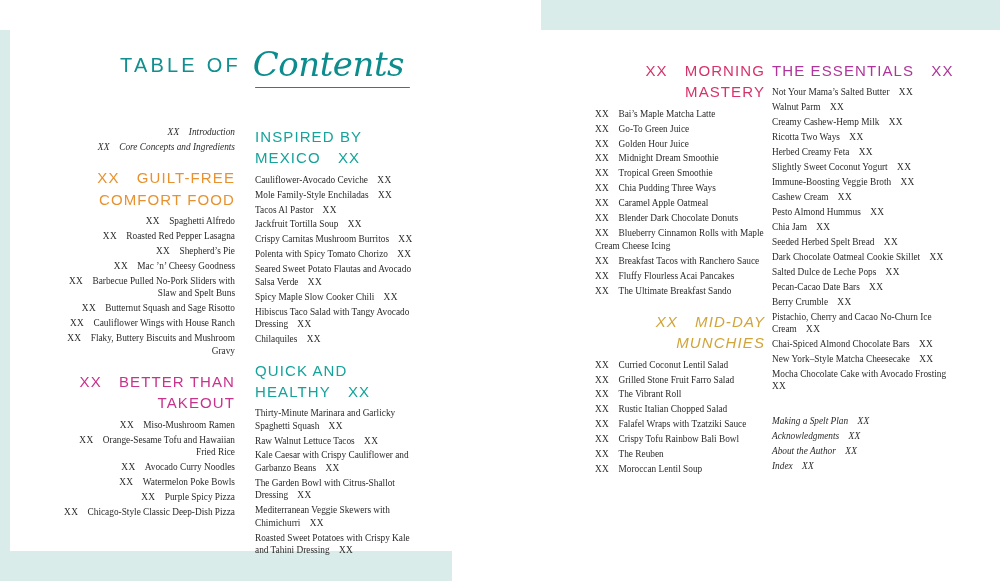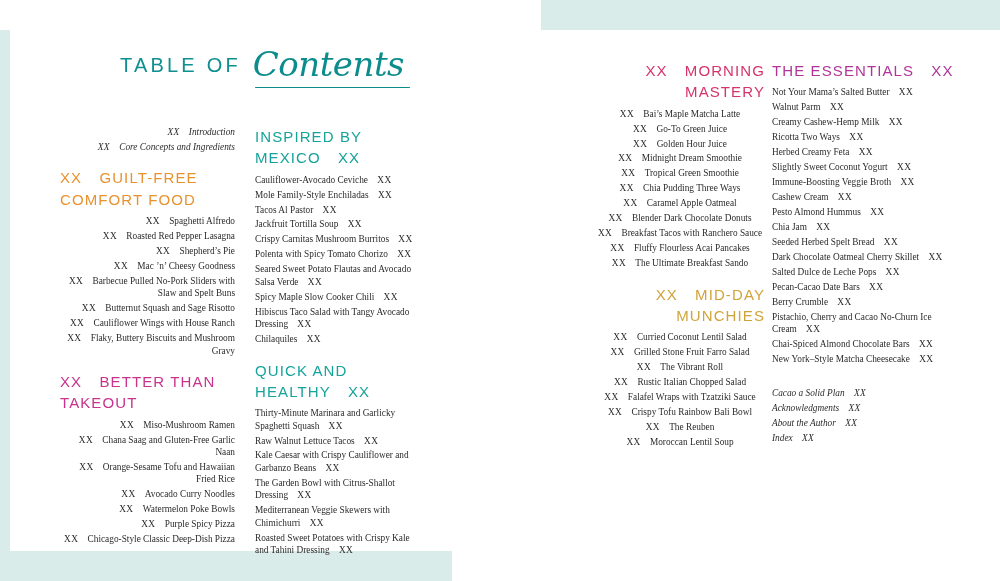--- a/index.html
+++ b/index.html
@@ -87,40 +87,40 @@
     margin: 14px 0 5px 0;
     display: block;
   }
   .sec-head .xx { letter-spacing: 1.1px; }
   .sec-head-first { margin-top: 0; }
 
   .orange  { color: #e8922f; }
   .magenta { color: #c8338c; }
   .teal    { color: #15a39b; }
   .crimson { color: #d6336c; }
-  .olive   { color: #d1a43a; }
+  .olive   { color: #d1a43a; font-style: italic; }
   .purple  { color: #b0359a; }
   .green   { color: #7ab648; }
 
   .entry {
     display: block;
     margin: 0 0 2.5px 0;
     font-size: 9.3px;
     line-height: 1.34;
     color: #2b2b2b;
   }
   .entry .ind { letter-spacing: 0.4px; }
 
   
   .col-1 .entry { text-align: right; }
-  .col-1 .sec-head { }
+  .col-1 .sec-head { text-align: right; }
   
   .col-2 .entry { text-align: left; }
   
-  .col-3 .entry { text-align: center; }
+  .col-3 .entry { text-align: left; }
   .col-3 .sec-head { text-align: right; }
   
   .col-4 .entry { text-align: left; }
   .col-4 .sec-head { text-align: left; }
 
   .front-matter { margin-bottom: 8px; }
 
   .back-matter {
     margin-top: 22px;
     font-style: italic;
@@ -150,21 +150,20 @@
       <div class="entry"><span class="ind">XX</span> <span>Spaghetti Alfredo</span></div>
       <div class="entry"><span class="ind">XX</span> <span>Roasted Red Pepper Lasagna</span></div>
       <div class="entry"><span class="ind">XX</span> <span>Shepherd’s Pie</span></div>
       <div class="entry"><span class="ind">XX</span> <span>Mac ’n’ Cheesy Goodness</span></div>
       <div class="entry"><span class="ind">XX</span> <span>Barbecue Pulled No-Pork Sliders with Slaw and Spelt Buns</span></div>
       <div class="entry"><span class="ind">XX</span> <span>Butternut Squash and Sage Risotto</span></div>
       <div class="entry"><span class="ind">XX</span> <span>Cauliflower Wings with House Ranch</span></div>
       <div class="entry"><span class="ind">XX</span> <span>Flaky, Buttery Biscuits and Mushroom Gravy</span></div>
       <div class="sec-head magenta"><span class="xx">XX</span>  <span>BETTER THAN TAKEOUT</span></div>
       <div class="entry"><span class="ind">XX</span> <span>Miso-Mushroom Ramen</span></div>
-      <div class="entry"><span class="ind">XX</span> <span>Chana Saag and Gluten-Free Garlic Naan</span></div>
       <div class="entry"><span class="ind">XX</span> <span>Orange-Sesame Tofu and Hawaiian Fried Rice</span></div>
       <div class="entry"><span class="ind">XX</span> <span>Avocado Curry Noodles</span></div>
       <div class="entry"><span class="ind">XX</span> <span>Watermelon Poke Bowls</span></div>
       <div class="entry"><span class="ind">XX</span> <span>Purple Spicy Pizza</span></div>
       <div class="entry"><span class="ind">XX</span> <span>Chicago-Style Classic Deep-Dish Pizza</span></div>
     </div>
   <div class="col col-2">
       <div class="sec-head teal sec-head-first"><span>INSPIRED BY MEXICO</span>  <span class="xx">XX</span></div>
       <div class="entry"><span>Cauliflower-Avocado Ceviche</span> <span class="ind">XX</span></div>
       <div class="entry"><span>Mole Family-Style Enchiladas</span> <span class="ind">XX</span></div>
@@ -187,20 +186,21 @@
   <div class="col col-3">
       <div class="sec-head crimson sec-head-first"><span class="xx">XX</span>  <span>MORNING MASTERY</span></div>
       <div class="entry"><span class="ind">XX</span> <span>Bai’s Maple Matcha Latte</span></div>
       <div class="entry"><span class="ind">XX</span> <span>Go-To Green Juice</span></div>
       <div class="entry"><span class="ind">XX</span> <span>Golden Hour Juice</span></div>
       <div class="entry"><span class="ind">XX</span> <span>Midnight Dream Smoothie</span></div>
       <div class="entry"><span class="ind">XX</span> <span>Tropical Green Smoothie</span></div>
       <div class="entry"><span class="ind">XX</span> <span>Chia Pudding Three Ways</span></div>
       <div class="entry"><span class="ind">XX</span> <span>Caramel Apple Oatmeal</span></div>
       <div class="entry"><span class="ind">XX</span> <span>Blender Dark Chocolate Donuts</span></div>
+      <div class="entry"><span class="ind">XX</span> <span>Blueberry Cinnamon Rolls with Maple Cream Cheese Icing</span></div>
       <div class="entry"><span class="ind">XX</span> <span>Breakfast Tacos with Ranchero Sauce</span></div>
       <div class="entry"><span class="ind">XX</span> <span>Fluffy Flourless Acai Pancakes</span></div>
       <div class="entry"><span class="ind">XX</span> <span>The Ultimate Breakfast Sando</span></div>
       <div class="sec-head olive"><span class="xx">XX</span>  <span>MID-DAY MUNCHIES</span></div>
       <div class="entry"><span class="ind">XX</span> <span>Curried Coconut Lentil Salad</span></div>
       <div class="entry"><span class="ind">XX</span> <span>Grilled Stone Fruit Farro Salad</span></div>
       <div class="entry"><span class="ind">XX</span> <span>The Vibrant Roll</span></div>
       <div class="entry"><span class="ind">XX</span> <span>Rustic Italian Chopped Salad</span></div>
       <div class="entry"><span class="ind">XX</span> <span>Falafel Wraps with Tzatziki Sauce</span></div>
       <div class="entry"><span class="ind">XX</span> <span>Crispy Tofu Rainbow Bali Bowl</span></div>
@@ -213,28 +213,29 @@
       <div class="entry"><span>Walnut Parm</span> <span class="ind">XX</span></div>
       <div class="entry"><span>Creamy Cashew-Hemp Milk</span> <span class="ind">XX</span></div>
       <div class="entry"><span>Ricotta Two Ways</span> <span class="ind">XX</span></div>
       <div class="entry"><span>Herbed Creamy Feta</span> <span class="ind">XX</span></div>
       <div class="entry"><span>Slightly Sweet Coconut Yogurt</span> <span class="ind">XX</span></div>
       <div class="entry"><span>Immune-Boosting Veggie Broth</span> <span class="ind">XX</span></div>
       <div class="entry"><span>Cashew Cream</span> <span class="ind">XX</span></div>
       <div class="entry"><span>Pesto Almond Hummus</span> <span class="ind">XX</span></div>
       <div class="entry"><span>Chia Jam</span> <span class="ind">XX</span></div>
       <div class="entry"><span>Seeded Herbed Spelt Bread</span> <span class="ind">XX</span></div>
-      <div class="entry"><span>Dark Chocolate Oatmeal Cherry Skillet</span> <span class="ind">XX</span></div>
+      <div class="entry"><span>Dark Chocolate Oatmeal Cookie Skillet</span> <span class="ind">XX</span></div>
       <div class="entry"><span>Salted Dulce de Leche Pops</span> <span class="ind">XX</span></div>
       <div class="entry"><span>Pecan-Cacao Date Bars</span> <span class="ind">XX</span></div>
       <div class="entry"><span>Berry Crumble</span> <span class="ind">XX</span></div>
       <div class="entry"><span>Pistachio, Cherry and Cacao No-Churn Ice Cream</span> <span class="ind">XX</span></div>
       <div class="entry"><span>Chai-Spiced Almond Chocolate Bars</span> <span class="ind">XX</span></div>
       <div class="entry"><span>New York–Style Matcha Cheesecake</span> <span class="ind">XX</span></div>
+      <div class="entry"><span>Mocha Chocolate Cake with Avocado Frosting</span> <span class="ind">XX</span></div>
       <div class="back-matter">
-        <div class="entry italic"><span>Cacao a Solid Plan</span> <span class="ind">XX</span></div>
+        <div class="entry italic"><span>Making a Spelt Plan</span> <span class="ind">XX</span></div>
         <div class="entry italic"><span>Acknowledgments</span> <span class="ind">XX</span></div>
         <div class="entry italic"><span>About the Author</span> <span class="ind">XX</span></div>
         <div class="entry italic"><span>Index</span> <span class="ind">XX</span></div>
       </div>
     </div>
 
 </div>
 
 </body></html>

